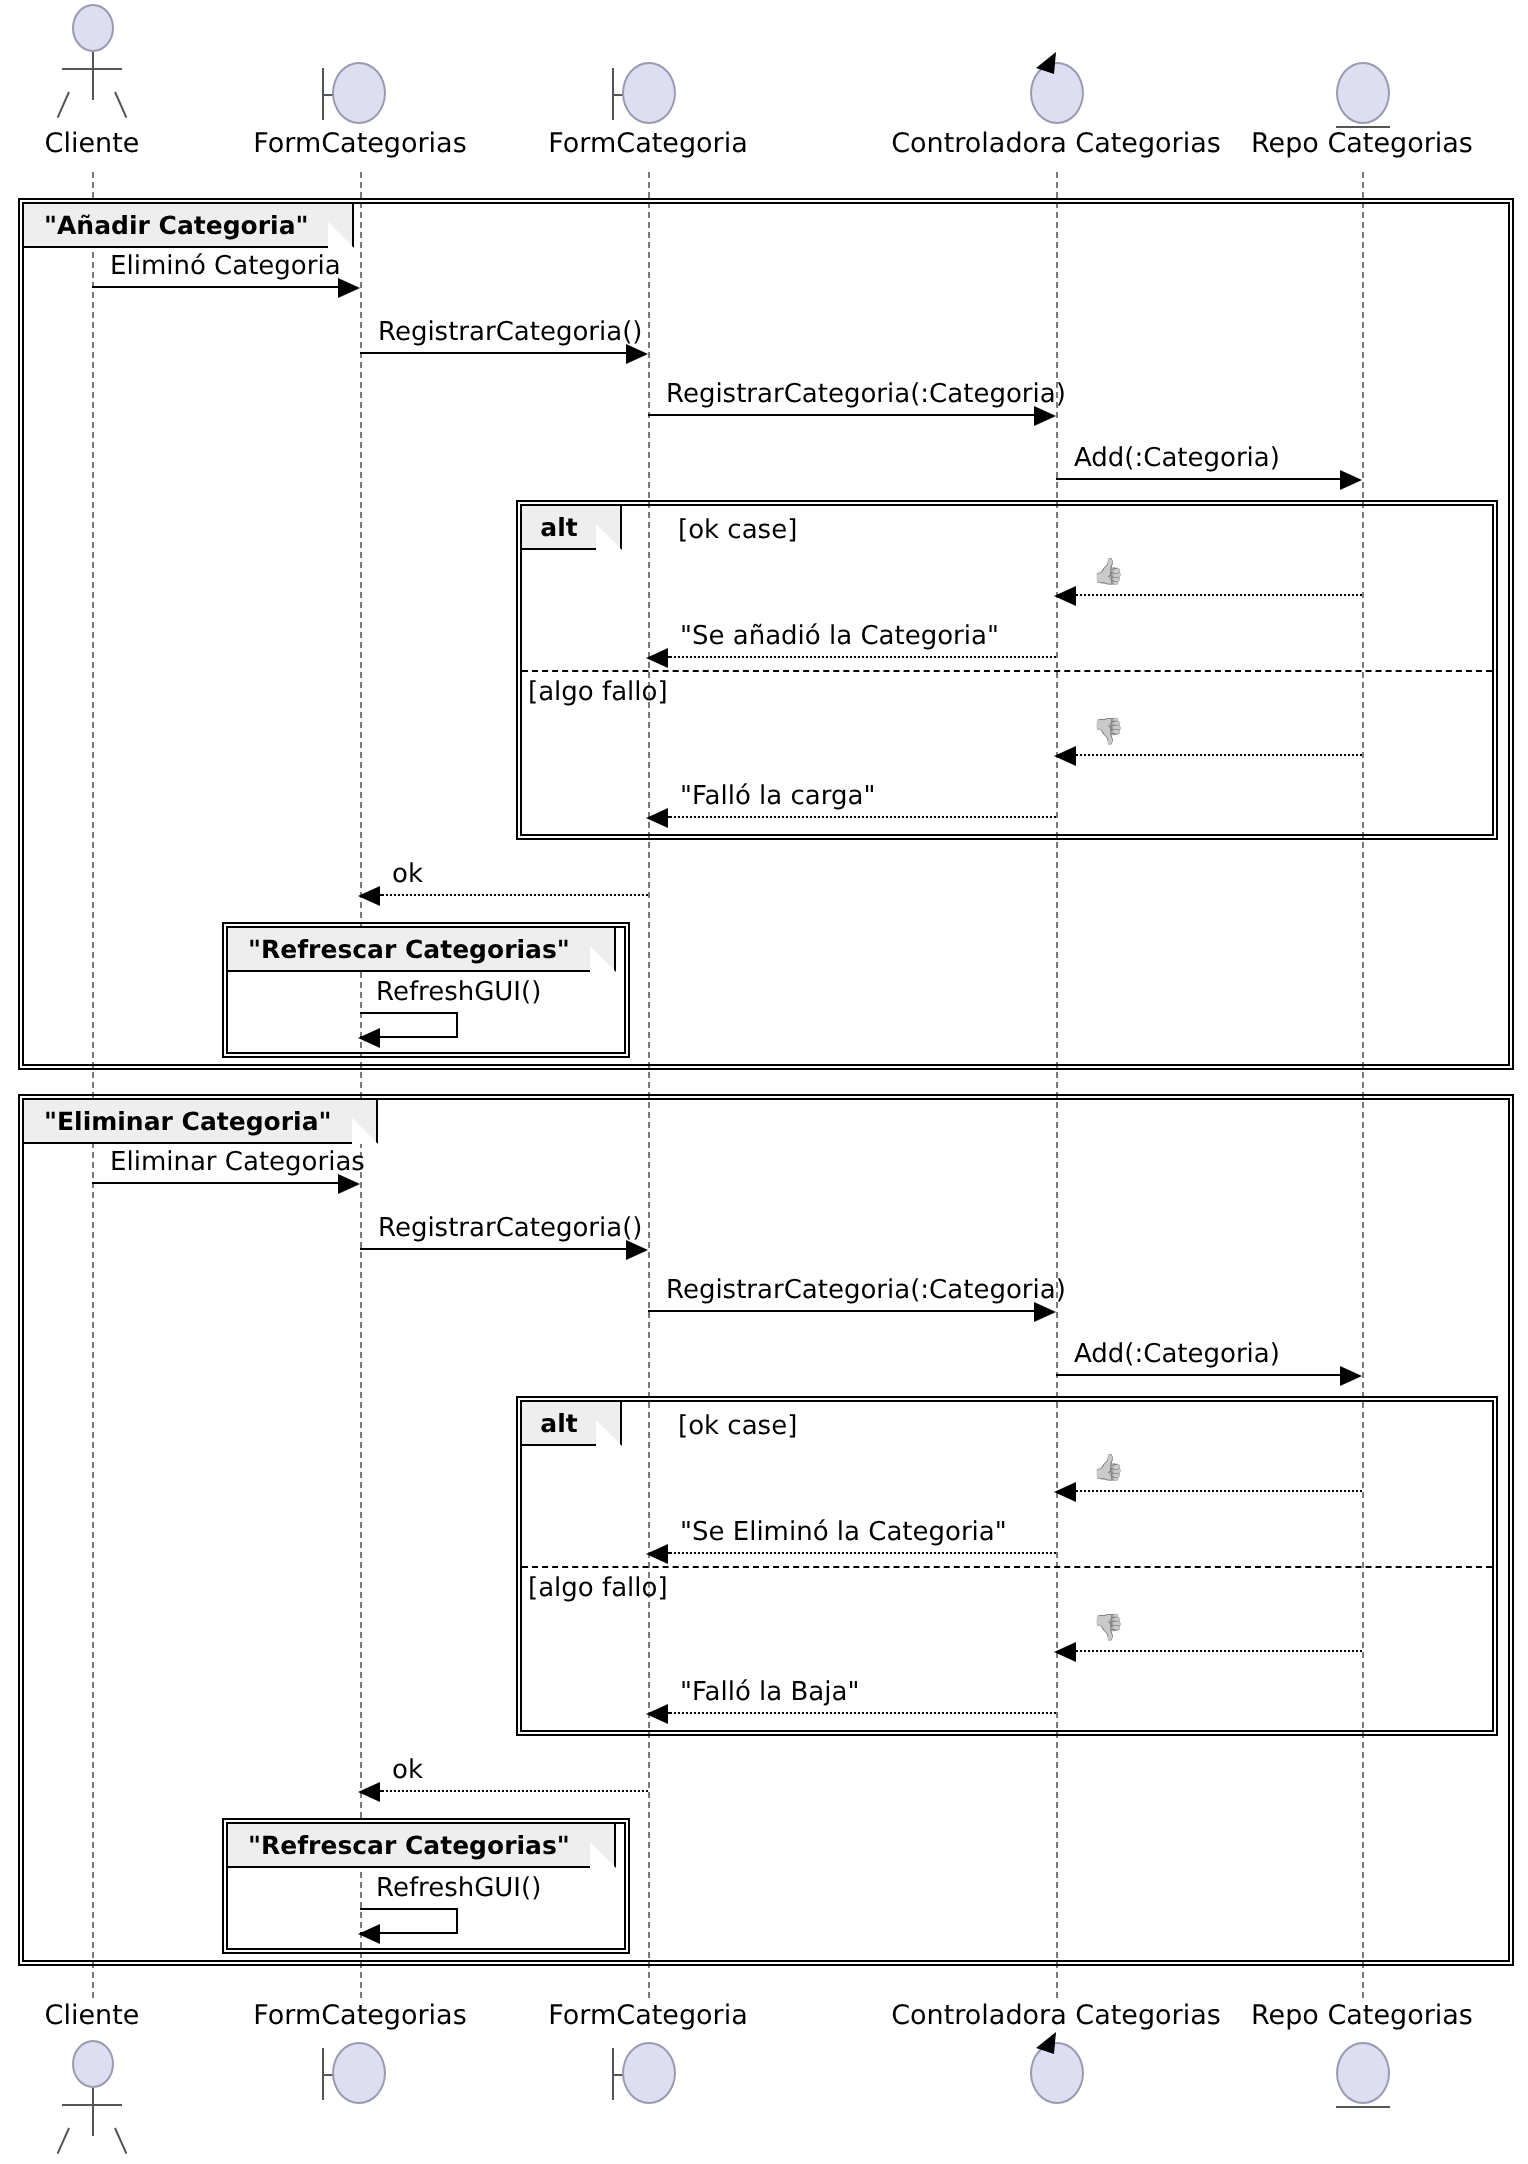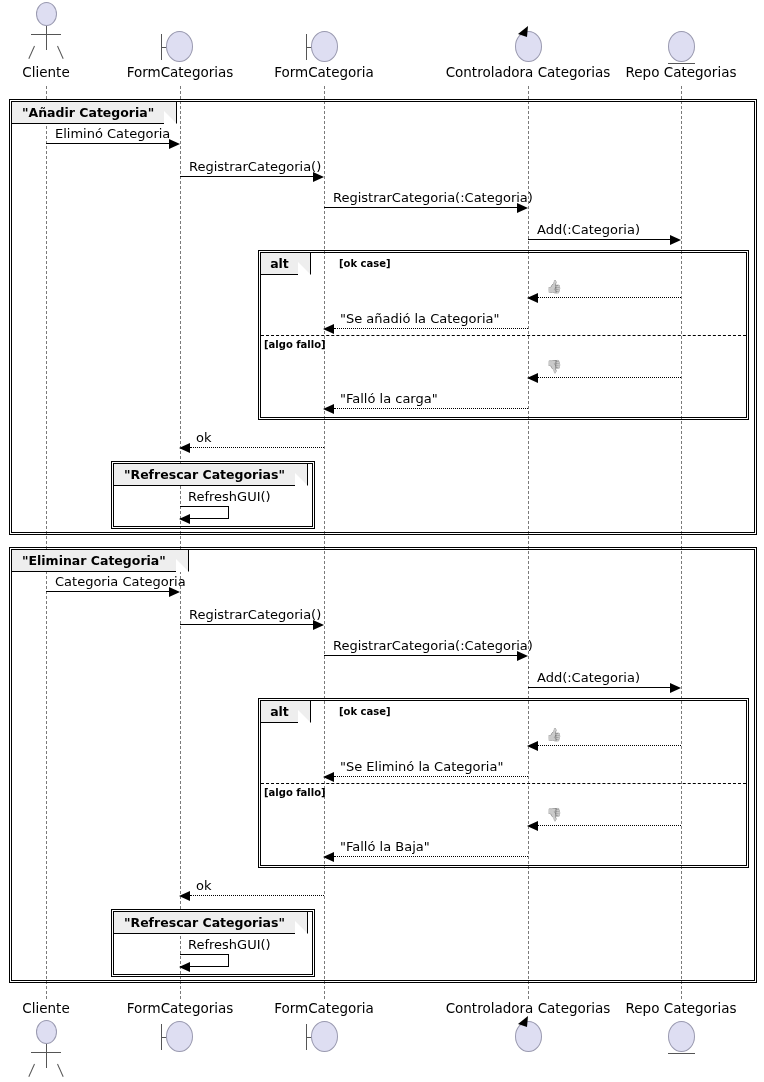--- a/index.html
+++ b/index.html
@@ -116,22 +116,22 @@
     content: "";
     position: absolute;
     right: -1px;
     bottom: -1px;
     width: 0; height: 0;
     border-left: 13px solid #ffffff;
     border-top: 13px solid transparent;
   }
   .guard {
     position: absolute;
-    font-weight: bold;
-    font-size: 10px;
+    font-weight: normal;
+    font-size: 13px;
     color: #000000;
     white-space: nowrap;
   }
   .alt-divider {
     position: absolute;
     height: 0;
     border-top: 1px dashed #000000;
   }
 
   
@@ -288,21 +288,21 @@
     <div class="frame-label" style="min-width:178px;">"Refrescar Categorias"</div>
   </div>
   <div class="msg-label" style="left:188px; top:489px;">RefreshGUI()</div>
   <div class="self-call" style="left:180px; top:506px; width:49px; height:13px;"></div>
   <div class="arrowhead arrow-l" style="left:179px; top:514px;"></div>
 
   <div class="frame" style="left:11px; top:549px; width:744px; height:432px;">
     <div class="frame-label" style="min-width:160px;">"Eliminar Categoria"</div>
   </div>
 
-  <div class="msg-label" style="left:55px; top:574px;">Categoria Categoria</div>
+  <div class="msg-label" style="left:55px; top:574px;">Eliminar Categorias</div>
   <div class="msg-line" style="left:46px; top:591px; width:124px;"></div>
   <div class="arrowhead arrow-r" style="left:169px; top:586.5px;"></div>
 
   <div class="msg-label" style="left:189px; top:607px;">RegistrarCategoria()</div>
   <div class="msg-line" style="left:180px; top:624px; width:134px;"></div>
   <div class="arrowhead arrow-r" style="left:313px; top:619.5px;"></div>
 
   <div class="msg-label" style="left:333px; top:638px;">RegistrarCategoria(:Categoria)</div>
   <div class="msg-line" style="left:324px; top:655px; width:194px;"></div>
   <div class="arrowhead arrow-r" style="left:517px; top:650.5px;"></div>

